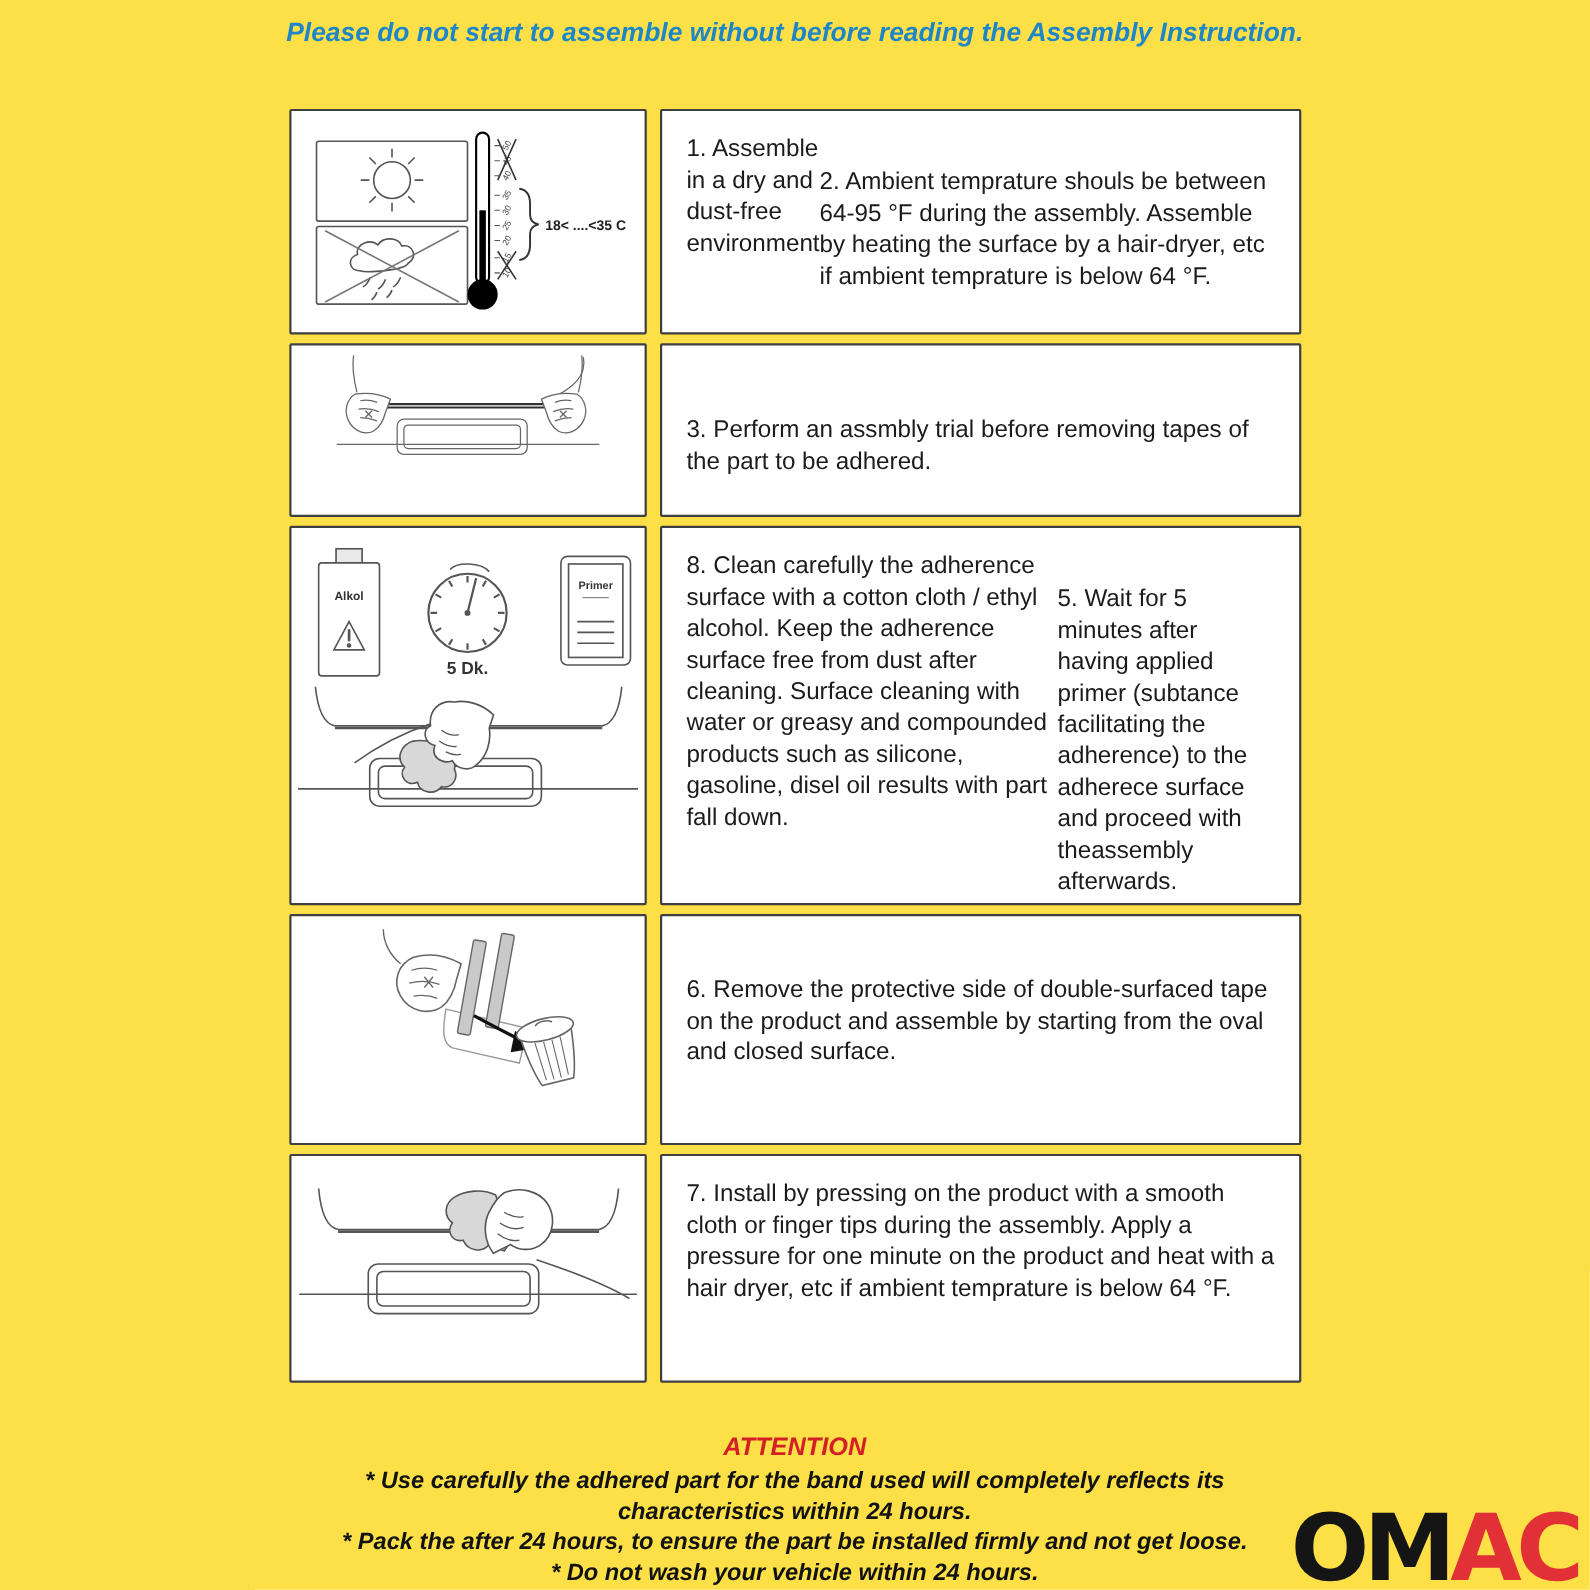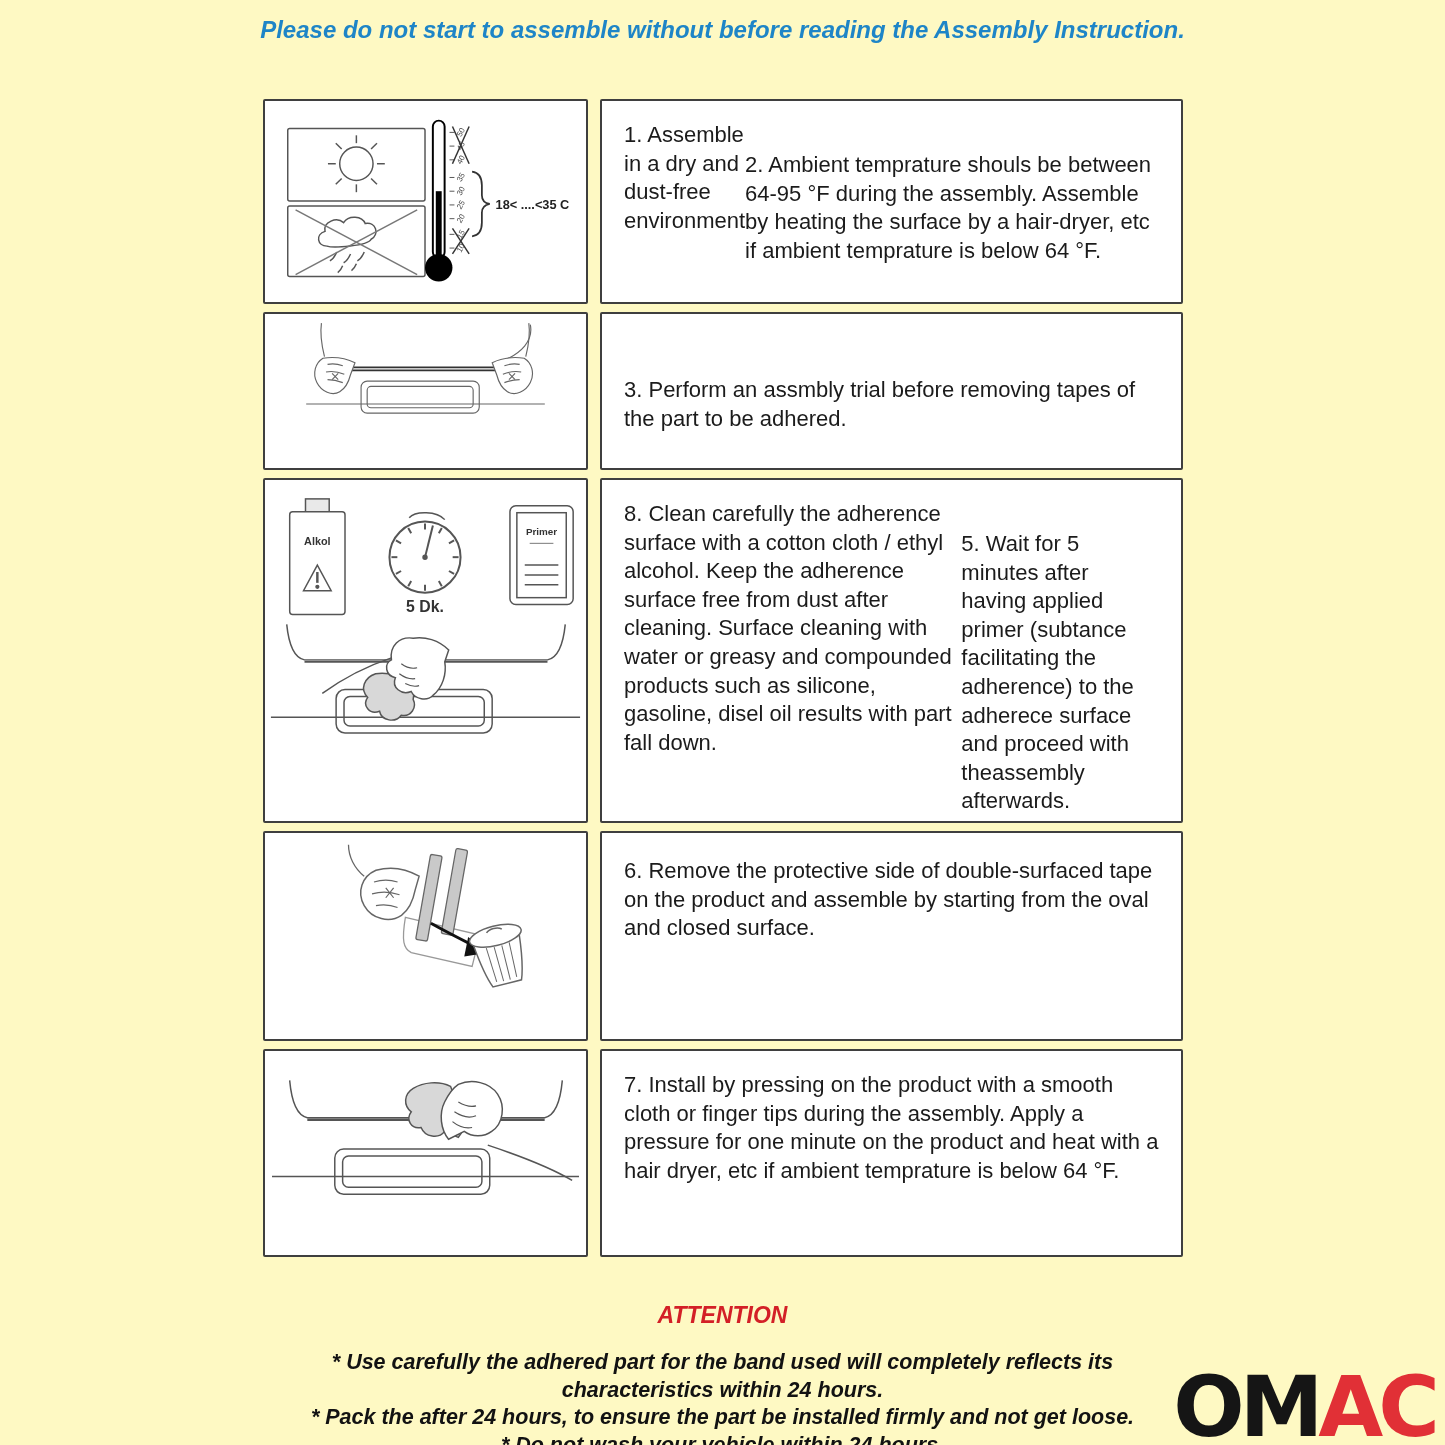--- a/index.html
+++ b/index.html
@@ -1,21 +1,21 @@
 <!DOCTYPE html>
 <html><head>
 <meta charset="utf-8">
 <style>
   html,body{margin:0;padding:0;}
   body{
     width:1445px;height:1445px;background:#ffffff;
     font-family:"Liberation Sans",sans-serif;
     -webkit-font-smoothing:antialiased;
   }
-  .page{position:relative;width:1445px;height:1445px;background:#fef9c3;overflow:hidden;}
+  .page{position:relative;width:1445px;height:1445px;background:#fde047;overflow:hidden;}
 
   .warning{
     padding-top:16px;text-align:center;
     font-style:italic;font-weight:700;font-size:24px;color:#1e85c7;
   }
   .title{
     margin-top:8px;text-align:center;
     font-style:italic;font-weight:400;font-size:33px;color:#161616;letter-spacing:1px;
   }
 
@@ -28,28 +28,28 @@
   }
   .illus{overflow:hidden;}
   .illus svg{display:block;width:100%;height:100%;}
   .txt{
     padding:20px 22px;font-size:22px;line-height:1.3;color:#1b1b1b;font-weight:400;
     display:flex;
   }
   .txt p{margin:0;}
   .txt p + p{margin-top:30px;}
   .pad-mid{padding-top:62px;}
-  .pad-mid4{padding-top:24px;}
+  .pad-mid4{padding-top:52px;}
   .r1{height:205px}.r2{height:158px}.r3{height:345px}.r4{height:210px}.r5{height:208px}
 
   .attention{
     position:absolute;top:1302px;left:0;width:100%;
     text-align:center;font-style:italic;
   }
-  .attention-title{font-size:23px;font-weight:700;color:#d32027;margin-bottom:20px;}
+  .attention-title{font-size:23px;font-weight:700;color:#d32027;margin-bottom:4px;}
   .attention-line{font-size:21.5px;font-weight:700;color:#121212;line-height:1.28;}
 
   .logo{
     position:absolute;right:10px;bottom:2px;
     font-family:"DejaVu Sans",sans-serif;font-weight:700;font-size:84px;
     letter-spacing:-5px;line-height:0.85;
   }
   .logo .lg-black{color:#151515;}
   .logo .lg-red{color:#e13036;}
 </style>

